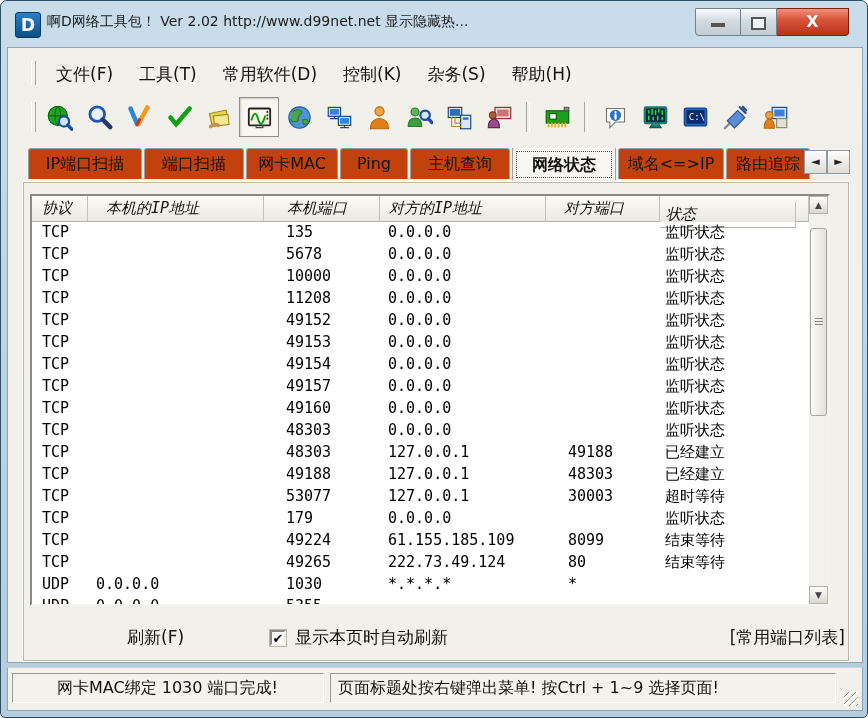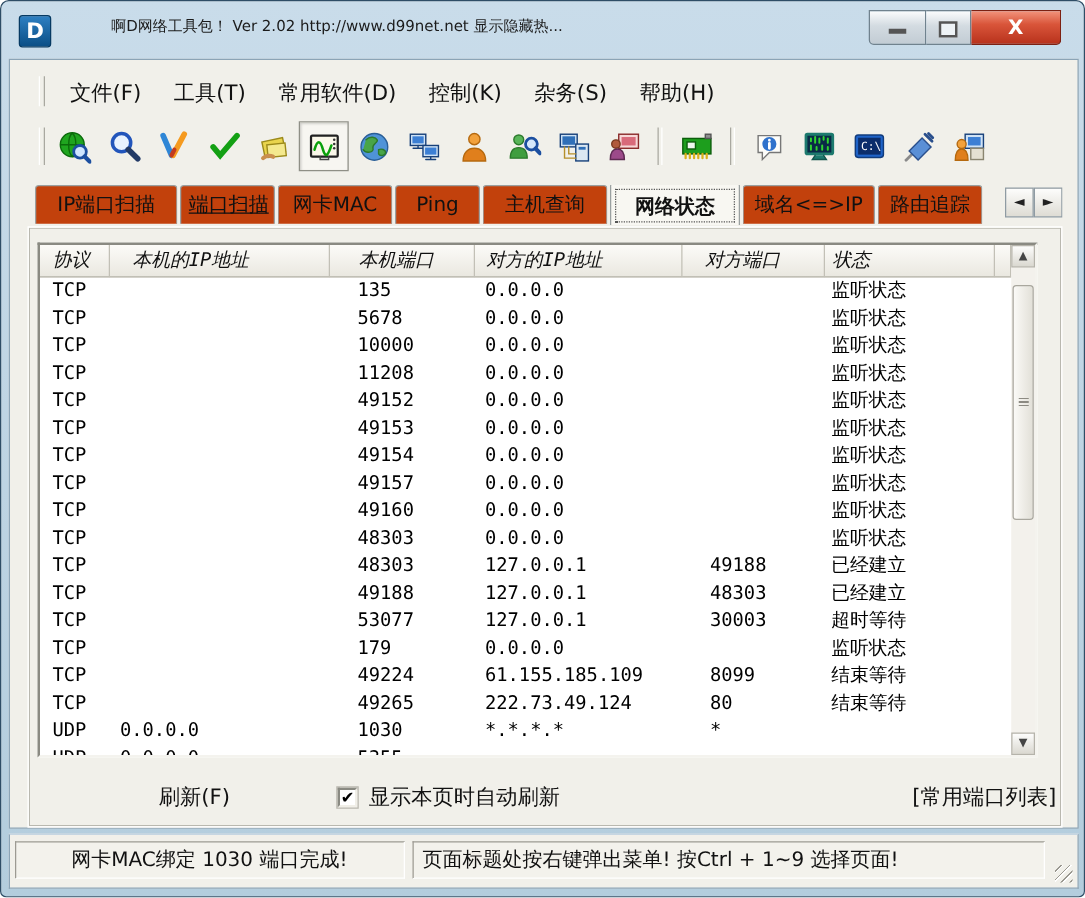--- a/index.html
+++ b/index.html
@@ -2,21 +2,21 @@
 <html><head>
 <meta charset="utf-8">
 <style>
   html,body{margin:0;padding:0;background:#ffffff;font-family:"DejaVu Sans",sans-serif;}
   .window{position:relative;width:868px;height:718px;box-sizing:border-box;
     background:linear-gradient(#c9dcea,#b3cddd);border:1px solid #2e4d66;border-radius:7px 7px 5px 5px;overflow:hidden;}
   
   .titlebar{position:absolute;left:0;top:0;width:100%;height:46px;}
   .app-icon{position:absolute;left:14px;top:11px;width:24px;height:24px;background:linear-gradient(#2d7fc2,#0b4f86);
     border:1px solid #063a63;border-radius:3px;color:#fff;font-weight:bold;font-size:17px;line-height:24px;text-align:center;}
-  .title-text{position:absolute;left:46px;top:12px;font-size:12px;color:#1b1b1b;white-space:nowrap;margin-left:42px;}
+  .title-text{position:absolute;left:46px;top:12px;font-size:14px;color:#1b1b1b;white-space:nowrap;}
   .cap-btns{position:absolute;right:18px;top:7px;height:30px;display:flex;}
   .cap-btn{box-sizing:border-box;height:28px;border:1px solid #70828e;background:linear-gradient(#fbfcfd,#d3dbe1 45%,#c2ccd4);
     color:#444;text-align:center;font-size:14px;line-height:26px;}
   .cap-min{width:46px;border-radius:0 0 0 4px;}
   .cap-max{width:36px;border-left:none;}
   .cap-close{width:72px;border:1px solid #7c2012;border-left:none;border-radius:0 0 4px 0;
     background:linear-gradient(#f2927b,#d9553a 40%,#b8321c);color:#fff;font-weight:bold;font-size:16px;}
   .glyph-rest{display:inline-block;width:11px;height:9px;border:2px solid #555;background:#eef3f6;margin-top:8px;}
   .glyph-min{display:inline-block;width:14px;height:4px;background:#555;margin-top:14px;}
   
@@ -293,21 +293,21 @@
                 <path d="M2 21.5c0-5.5 2-8 4.5-8s4.5 2.5 4.5 8z" fill="#e07f1c" stroke="#b5690f"></path>
               </svg>
             </span>
           </div>
         </div>
     </div>
 
     <div class="tabstrip">
       <div class="tabs" id="tabs">
           <div class="tab" style="width: 114px;">IP端口扫描</div>
-          <div class="tab" style="width: 76px; text-decoration: underline;">端口扫描</div>
+          <div class="tab" style="width: 100px;">端口扫描</div>
           <div class="tab" style="width: 92px;">网卡MAC</div>
           <div class="tab" style="width: 68px;">Ping</div>
           <div class="tab" style="width: 100px;">主机查询</div>
           <div class="tab selected" style="width: 104px;">网络状态</div>
           <div class="tab" style="width: 106px;">域名&lt;=&gt;IP</div>
           <div class="tab" style="width: 84px;">路由追踪</div>
         </div>
       <div class="tab-arrows">
         <div class="tab-arrow">◄</div>
         <div class="tab-arrow">►</div>
@@ -316,21 +316,21 @@
 
     <div class="page-panel"></div>
 
     <div class="listbox">
       <div class="lheader" id="lheader">
           <div class="hcell" style="width: 56px; padding-left: 10px;">协议</div>
           <div class="hcell" style="width: 176px; padding-left: 18px;">本机的IP地址</div>
           <div class="hcell" style="width: 116px; padding-left: 23px;">本机端口</div>
           <div class="hcell" style="width: 166px; padding-left: 9px;">对方的IP地址</div>
           <div class="hcell" style="width: 114px; padding-left: 18px;">对方端口</div>
-          <div class="hcell" style="width: 136px; padding-left: 6px;">状态</div>
+          <div class="hcell" style="width: 136px; padding-left: 6px; margin-top: 6px;">状态</div>
           <div class="hcell" style="width: 13px; padding-left: 0px;"></div>
         </div>
       <div class="rows" id="lrows">
           <div class="lrow">
             <span class="c-proto">TCP</span>
             <span class="c-lip"></span>
             <span class="c-lport">135</span>
             <span class="c-rip">0.0.0.0</span>
             <span class="c-rport"></span>
             <span class="c-status">监听状态</span>

